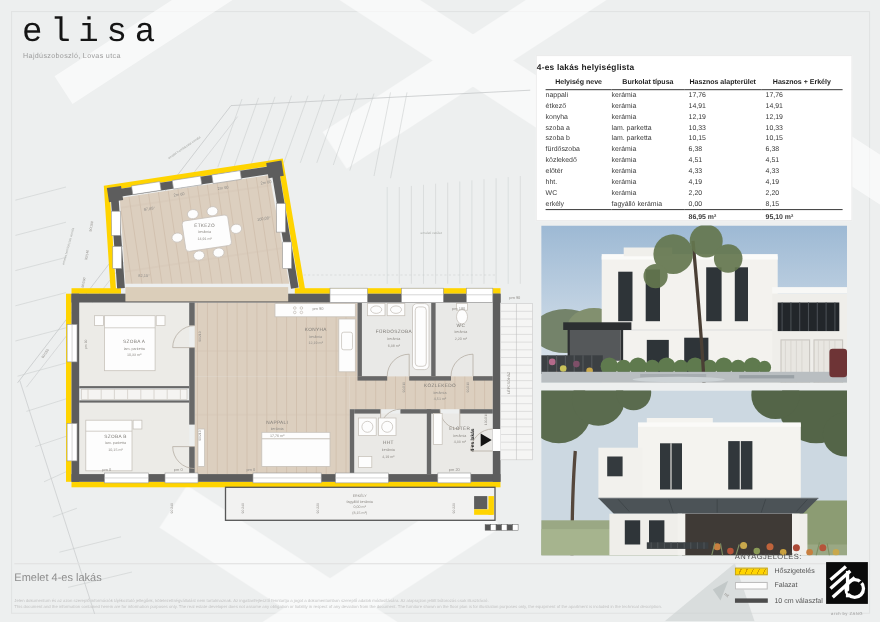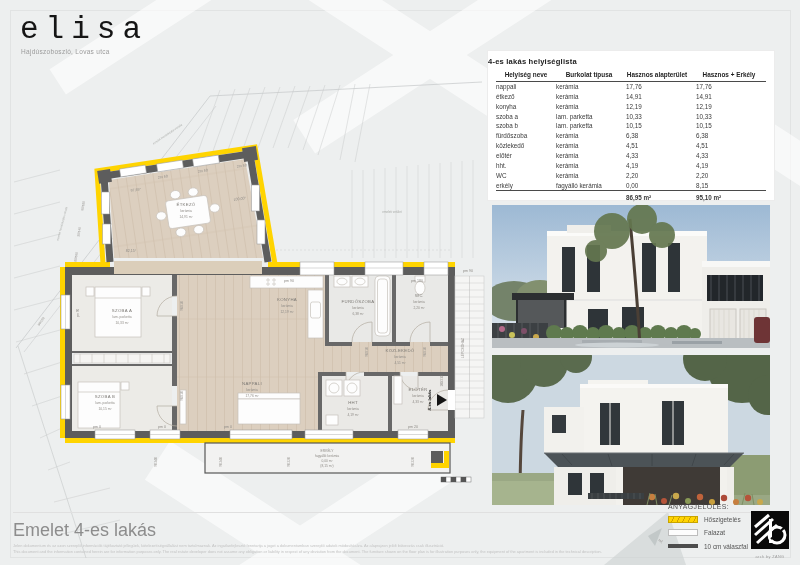--- a/index.html
+++ b/index.html
@@ -29,21 +29,21 @@
   .li{display:flex;align-items:center;margin-bottom:5.5px;height:8px;}
   .sw{width:30px;height:7px;margin-right:6px;border:1px solid #bdbdbd;box-sizing:border-box;}
   .sw-yellow{background:repeating-linear-gradient(115deg,#ffd400 0 4px,#cf9f00 4px 5px);border-color:#c8a500;}
   .sw-white{background:#fdfdfd;}
   .sw-dark{background:#4d4d4d;height:4px;border:none;margin-top:0;}
   .li span{font-size:6.4px;color:#555;}
   #studio{left:751px;top:511px;width:38px;z-index:3;text-align:center;}
   #studio .cap{font-size:3.8px;color:#9a9a9a;letter-spacing:.4px;margin-top:1.5px;}
   
   #footer-rule{left:13px;top:512px;width:774px;height:1px;background:#e0e0e0;z-index:2;}
-  #footer-title{left:13px;top:520px;z-index:2;font-size:18px;color:#8d8d8d;}
+  #footer-title{left:13px;top:520px;z-index:2;font-size:10px;color:#8d8d8d;}
   svg text{font-family:"Liberation Sans",sans-serif;text-anchor:middle;}
   .rn{font-size:4.3px;fill:#7c7974;letter-spacing:.3px;}
   .rs{font-size:3.3px;fill:#908d88;}
   .dim{font-size:3.6px;fill:#8f8c88;}
   .dim2{font-size:3.1px;fill:#8f8c88;}
   .note{font-size:3px;fill:#a9aba8;}
   .entry-t{font-size:4.4px;fill:#1d1d1d;font-weight:bold;}
   .disc{font-size:3.9px;fill:#c3c3c3;text-anchor:start;}
 </style>
 </head>

